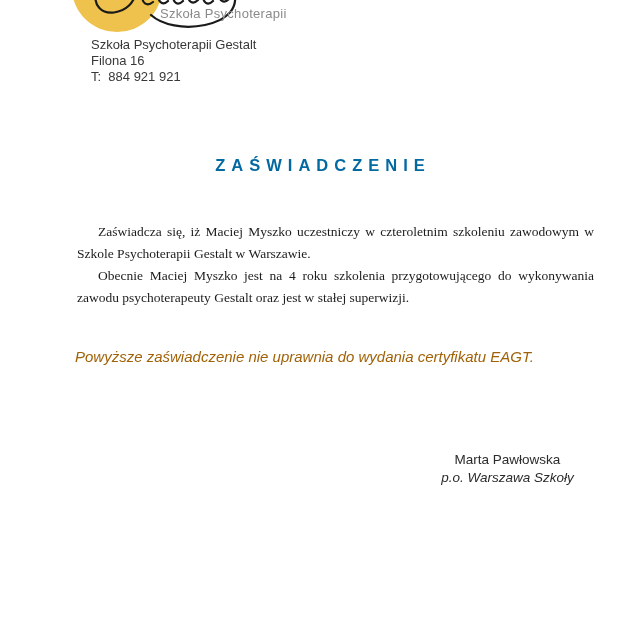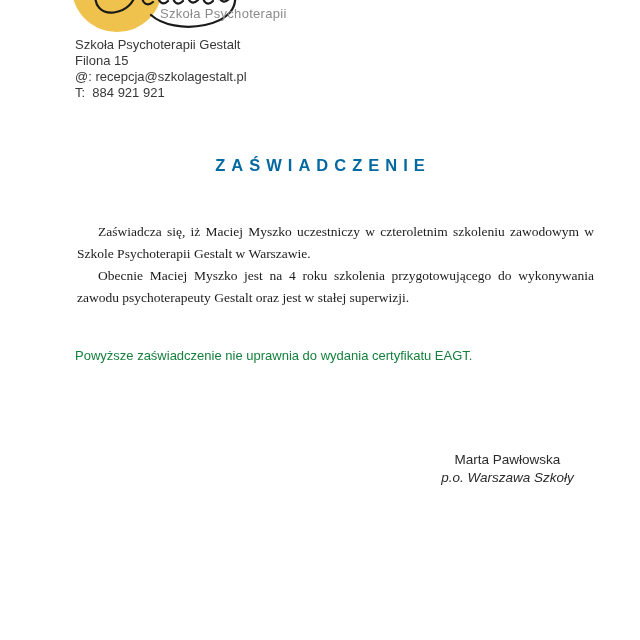--- a/index.html
+++ b/index.html
@@ -41,21 +41,21 @@
 
   
   .contact {
     position: absolute;
     left: 75px;
     top: 37px;
     font-size: 13px;
     line-height: 16px;
     color: #383838;
   }
-  .contact-line { white-space: pre; }
+  .contact-line { white-space: pre; margin-left: 16px; }
 
   
   .title {
     position: absolute;
     left: 0;
     right: 0;
     top: 156px;
     margin: 0;
     text-align: center;
     font-family: "Liberation Sans", sans-serif;
@@ -84,22 +84,23 @@
     padding-left: 21px;
     text-align: justify;
     text-align-last: justify;
   }
 
   
   .note {
     position: absolute;
     left: 75px;
     top: 348px;
-    font-size: 13px;
-    color: #15803d;
+    font-size: 15px;
+    font-style: italic;
+    color: #a16207;
   }
 
   
   .signature {
     position: absolute;
     left: 425px;
     top: 451px;
     width: 165px;
     text-align: center;
     font-size: 13.5px;
@@ -126,22 +127,21 @@
         <path d="M 204,-5 C 202,3 208,6 213,1"></path>
         <path d="M 220,-7 C 218,1 224,4 229,-1"></path>
         <path d="M 234,-10 C 239,8 228,20 205,25 C 184,29.5 162,25 151,15"></path>
       </g>
     </svg>
     <span class="logo-subtitle">Szkoła Psychoterapii</span>
   </div>
 
   <div class="contact">
     <div class="contact-line">Szkoła Psychoterapii Gestalt</div>
-    <div class="contact-line">Filona 15</div>
-    <div class="contact-line">@: recepcja@szkolagestalt.pl</div>
+    <div class="contact-line">Filona 16</div>
     <div class="contact-line">T:  884 921 921</div>
   </div>
 
   <h1 class="title">ZAŚWIADCZENIE</h1>
 
   <div class="body-text">
     <div class="body-line first">Zaświadcza się, iż Maciej  Myszko uczestniczy w czteroletnim szkoleniu zawodowym w</div>
     <div class="body-line">Szkole Psychoterapii Gestalt w Warszawie.</div>
     <div class="body-line first">Obecnie Maciej Myszko jest na 4 roku szkolenia przygotowującego do wykonywania</div>
     <div class="body-line">zawodu psychoterapeuty Gestalt oraz jest w stałej superwizji.</div>

